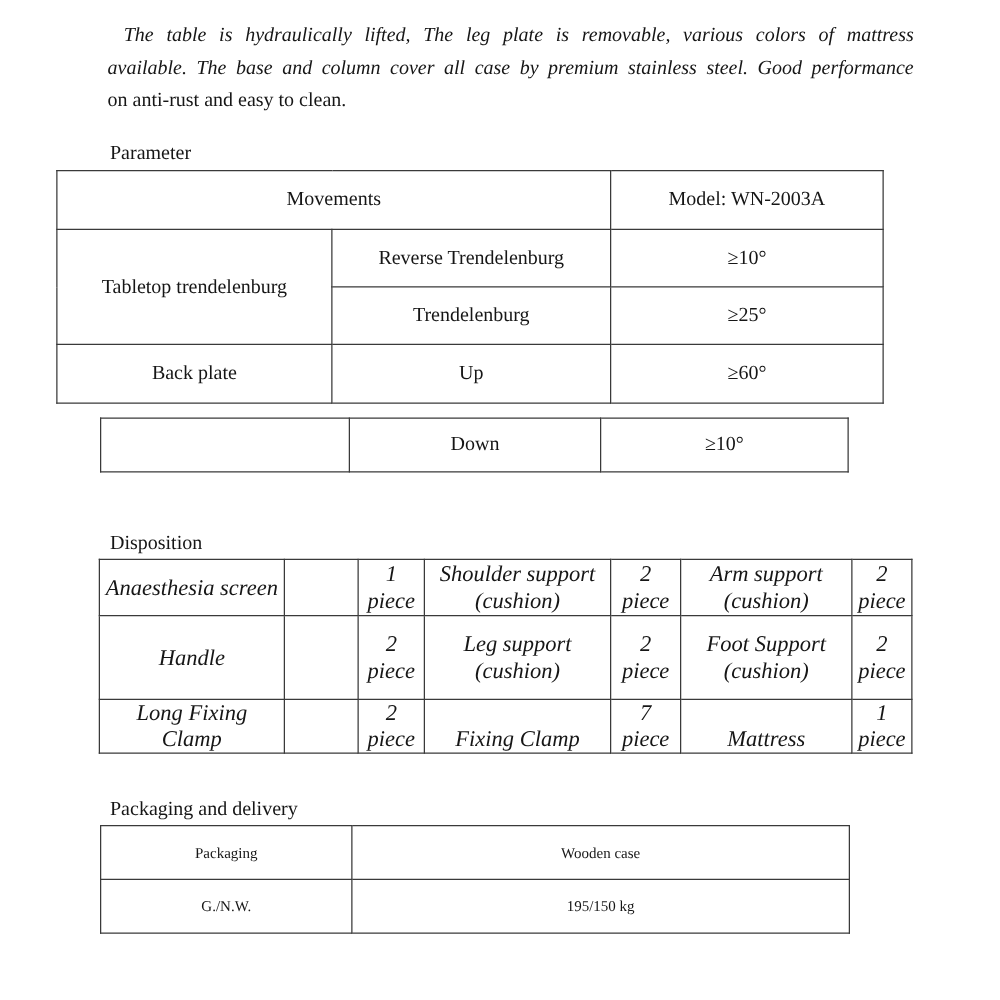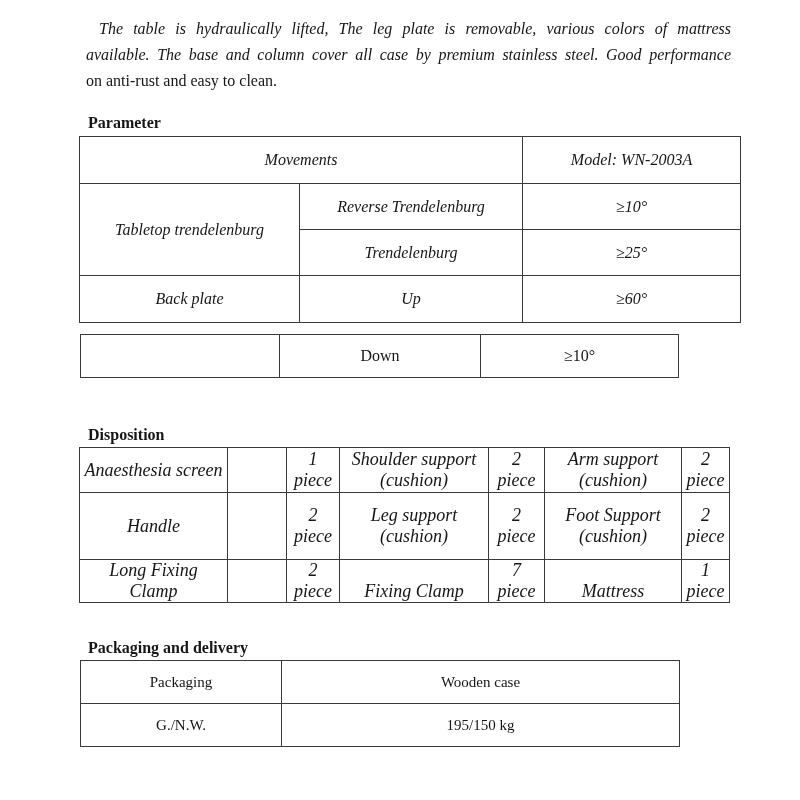--- a/index.html
+++ b/index.html
@@ -11,48 +11,48 @@
   }
   .page { position: relative; width: 800px; height: 800px; background: #fff; }
 
   
   .intro { margin: 16px 0 0 86px; width: 645px; font-size: 16px; line-height: 26px; }
   .intro .line { text-align: justify; }
   .intro .line.full { text-align-last: justify; font-style: italic; }
   .intro .line.first { text-indent: 13px; }
 
   
-  .heading { font-weight: bold; font-size: 16px; line-height: 21px; margin-left: 88px; }
+  .heading { font-weight: normal; font-size: 16px; line-height: 21px; margin-left: 88px; }
   .heading.param { margin-top: 18px; margin-bottom: 3px; }
   .heading.disp  { margin-top: 46px; margin-bottom: 2px; }
   .heading.pack  { margin-top: 34px; margin-bottom: 2px; }
 
   
   table { border-collapse: collapse; table-layout: fixed; }
   td {
     border: 1px solid #3a3a3a;
     text-align: center; vertical-align: middle;
     padding: 0 4px; overflow: hidden;
   }
 
-  .param-table { margin-left: 79px; width: 661px; font-size: 16px; font-style: italic; }
+  .param-table { margin-left: 45px; width: 661px; font-size: 16px; }
   .param-table tr.h47 { height: 47px; }
   .param-table tr.h46 { height: 46px; }
   .param-table tr.h48 { height: 47px; }
 
   .down-table { margin: 11px 0 0 80px; width: 598px; font-size: 16px; }
   .down-table tr { height: 43px; margin-top: 40px; }
 
   .disp-table { margin-left: 79px; width: 650px; font-size: 18px; font-style: italic; }
   .disp-table tr.r1 { height: 45px; }
   .disp-table tr.r2 { height: 67px; }
   .disp-table tr.r3 { height: 43px; }
   .disp-table .ln { height: 21px; line-height: 21px; }
 
-  .pack-table { margin-left: 80px; width: 599px; font-size: 15px; }
+  .pack-table { margin-left: 80px; width: 599px; font-size: 12px; }
   .pack-table tr { height: 43px; }
 </style>
 </head>
 <body>
 
 <div class="page">
 
   <div class="intro">
     <div class="line first full">The table is hydraulically lifted, The leg plate is removable, various colors of mattress</div>
     <div class="line full">available. The base and column cover all case by premium stainless steel. Good performance</div>

